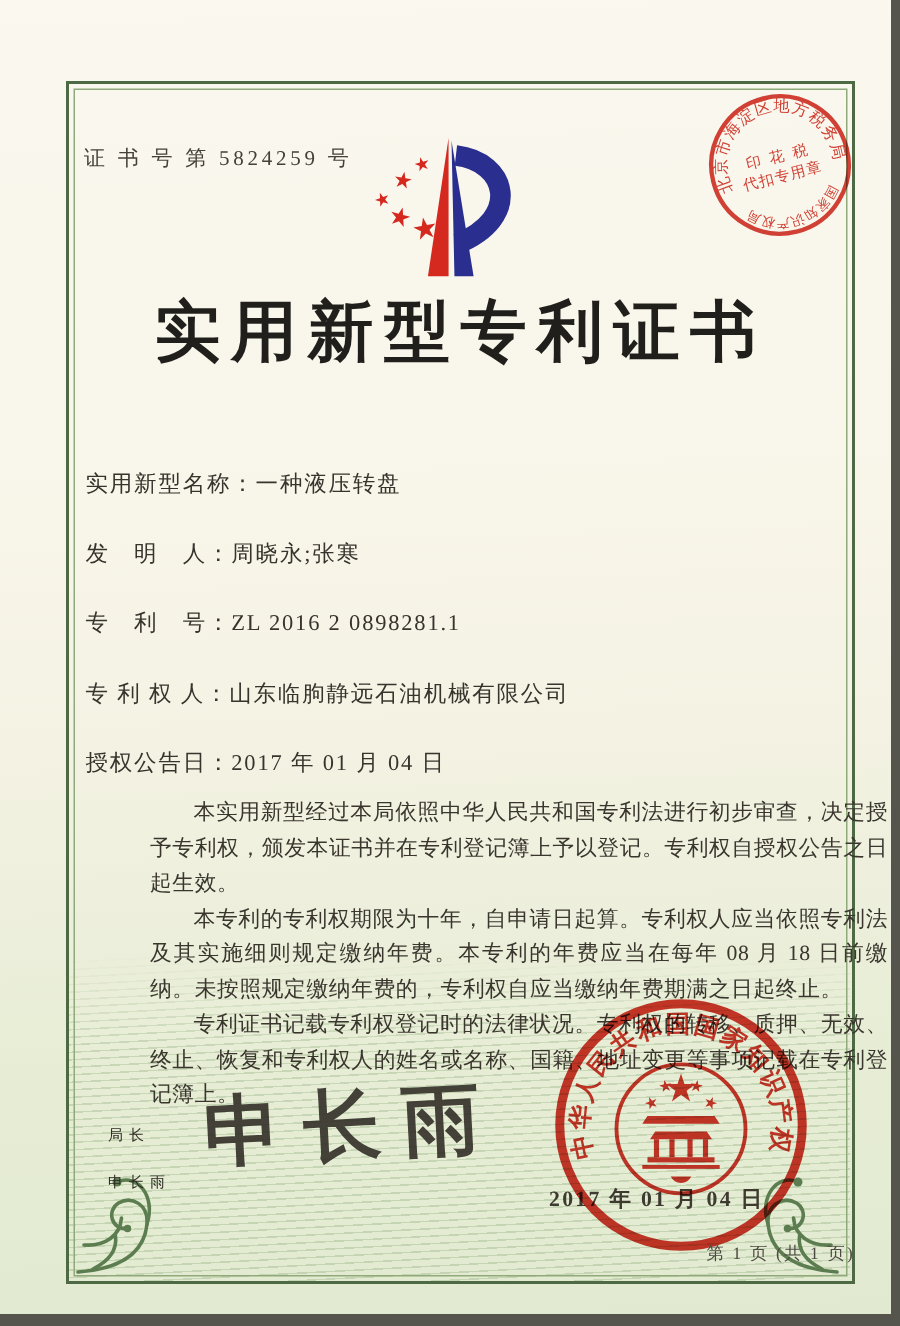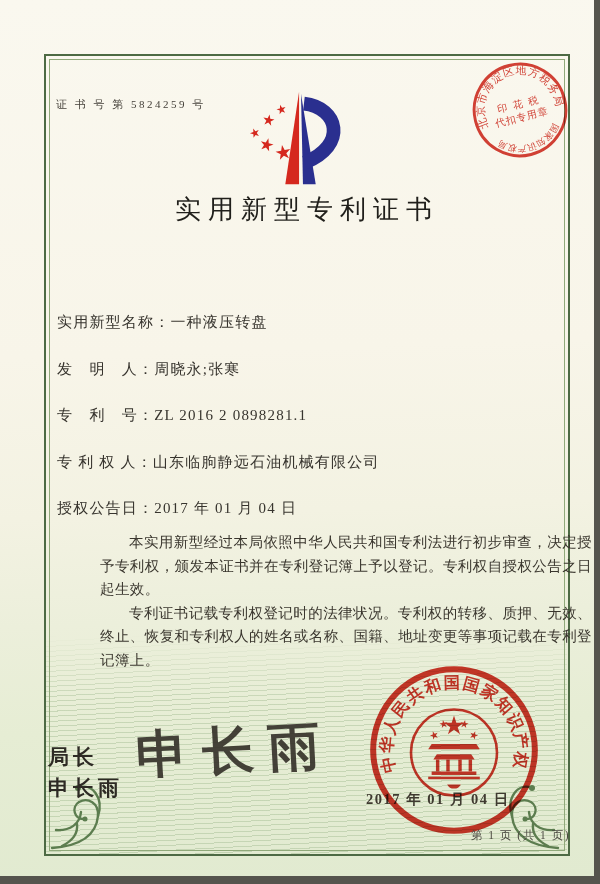--- a/index.html
+++ b/index.html
@@ -15,29 +15,29 @@
   .guilloche{
     position:absolute;left:46px;right:27px;top:636px;bottom:22px;
     background:repeating-linear-gradient(177deg,rgba(128,162,112,.30) 0 1px,rgba(128,162,112,0) 1px 5px);
     -webkit-mask-image:linear-gradient(to bottom,transparent 0,#000 28%);
     mask-image:linear-gradient(to bottom,transparent 0,#000 28%);
     pointer-events:none;
   }
   .frame{position:absolute;left:44px;top:54px;right:24px;bottom:20px;border:2px solid #4d6a44;}
   .frame-inner{position:absolute;inset:3px;border:1px solid #90a97a;}
   .abs{position:absolute;}
-  .cert-no{left:56px;top:97px;font-size:11px;letter-spacing:2.5px;color:#45413a;text-align:center;}
-  .title{left:44px;right:24px;top:192px;text-align:center;font-size:26px;font-weight:400;
+  .cert-no{left:56px;top:97px;font-size:14px;letter-spacing:2.5px;color:#45413a;text-align:center;}
+  .title{left:44px;right:24px;top:192px;text-align:center;font-size:44px;font-weight:700;
          letter-spacing:7px;color:#201f1b;}
   .fields{left:57px;top:277px;right:60px;margin-top:36px;}
   .field{font-size:15px;color:#37342e;letter-spacing:1.2px;height:17px;margin-bottom:29.5px;white-space:nowrap;}
   .paras{left:57px;top:531px;width:492px;margin-left:43px;}
   .paras p{margin:0;font-size:14.5px;line-height:23.5px;letter-spacing:.4px;text-indent:2em;
            color:#3a362e;text-align:justify;}
-  .director{left:48px;top:742px;font-size:21px;letter-spacing:4px;color:#2d2a24;line-height:31px;font-weight:700;}
+  .director{left:72px;top:742px;font-size:10px;letter-spacing:4px;color:#2d2a24;line-height:31px;font-weight:400;}
   .signature{left:136px;top:716px;font-size:52px;letter-spacing:14px;color:#332f28;
              transform:rotate(-3deg);font-weight:600;opacity:.9;}
   .seal-date{left:366px;top:790px;font-size:14.5px;letter-spacing:1.5px;color:#3f3a30;font-weight:600;}
   .footer{left:44px;right:24px;top:828px;text-align:right;font-size:11.5px;color:#4c4a42;letter-spacing:1.5px;}
   .logo{left:242px;top:88px;}
   .stamp{left:470px;top:60px;transform:rotate(-14deg);opacity:.88;mix-blend-mode:multiply;}
   .seal{left:368px;top:664px;opacity:.93;mix-blend-mode:multiply;}
   .fl-left{left:48px;top:758px;}
   .fl-right{left:474px;top:758px;transform:scaleX(-1);}
   svg{display:block;}
@@ -113,20 +113,21 @@
   <div class="abs fields">
     <div class="field">实用新型名称：一种液压转盘</div>
     <div class="field">发　明　人：周晓永;张寒</div>
     <div class="field">专　利　号：ZL 2016 2 0898281.1</div>
     <div class="field">专 利 权 人：山东临朐静远石油机械有限公司</div>
     <div class="field">授权公告日：2017 年 01 月 04 日</div>
   </div>
 
   <div class="abs paras">
     <p>本实用新型经过本局依照中华人民共和国专利法进行初步审查，决定授予专利权，颁发本证书并在专利登记簿上予以登记。专利权自授权公告之日起生效。</p>
+    <p>本专利的专利权期限为十年，自申请日起算。专利权人应当依照专利法及其实施细则规定缴纳年费。本专利的年费应当在每年 08 月 18 日前缴纳。未按照规定缴纳年费的，专利权自应当缴纳年费期满之日起终止。</p>
     <p>专利证书记载专利权登记时的法律状况。专利权的转移、质押、无效、终止、恢复和专利权人的姓名或名称、国籍、地址变更等事项记载在专利登记簿上。</p>
   </div>
 
   <div class="abs director">
     <div>局长</div>
     <div>申长雨</div>
   </div>
 
   <div class="abs signature">申长雨</div>
 

